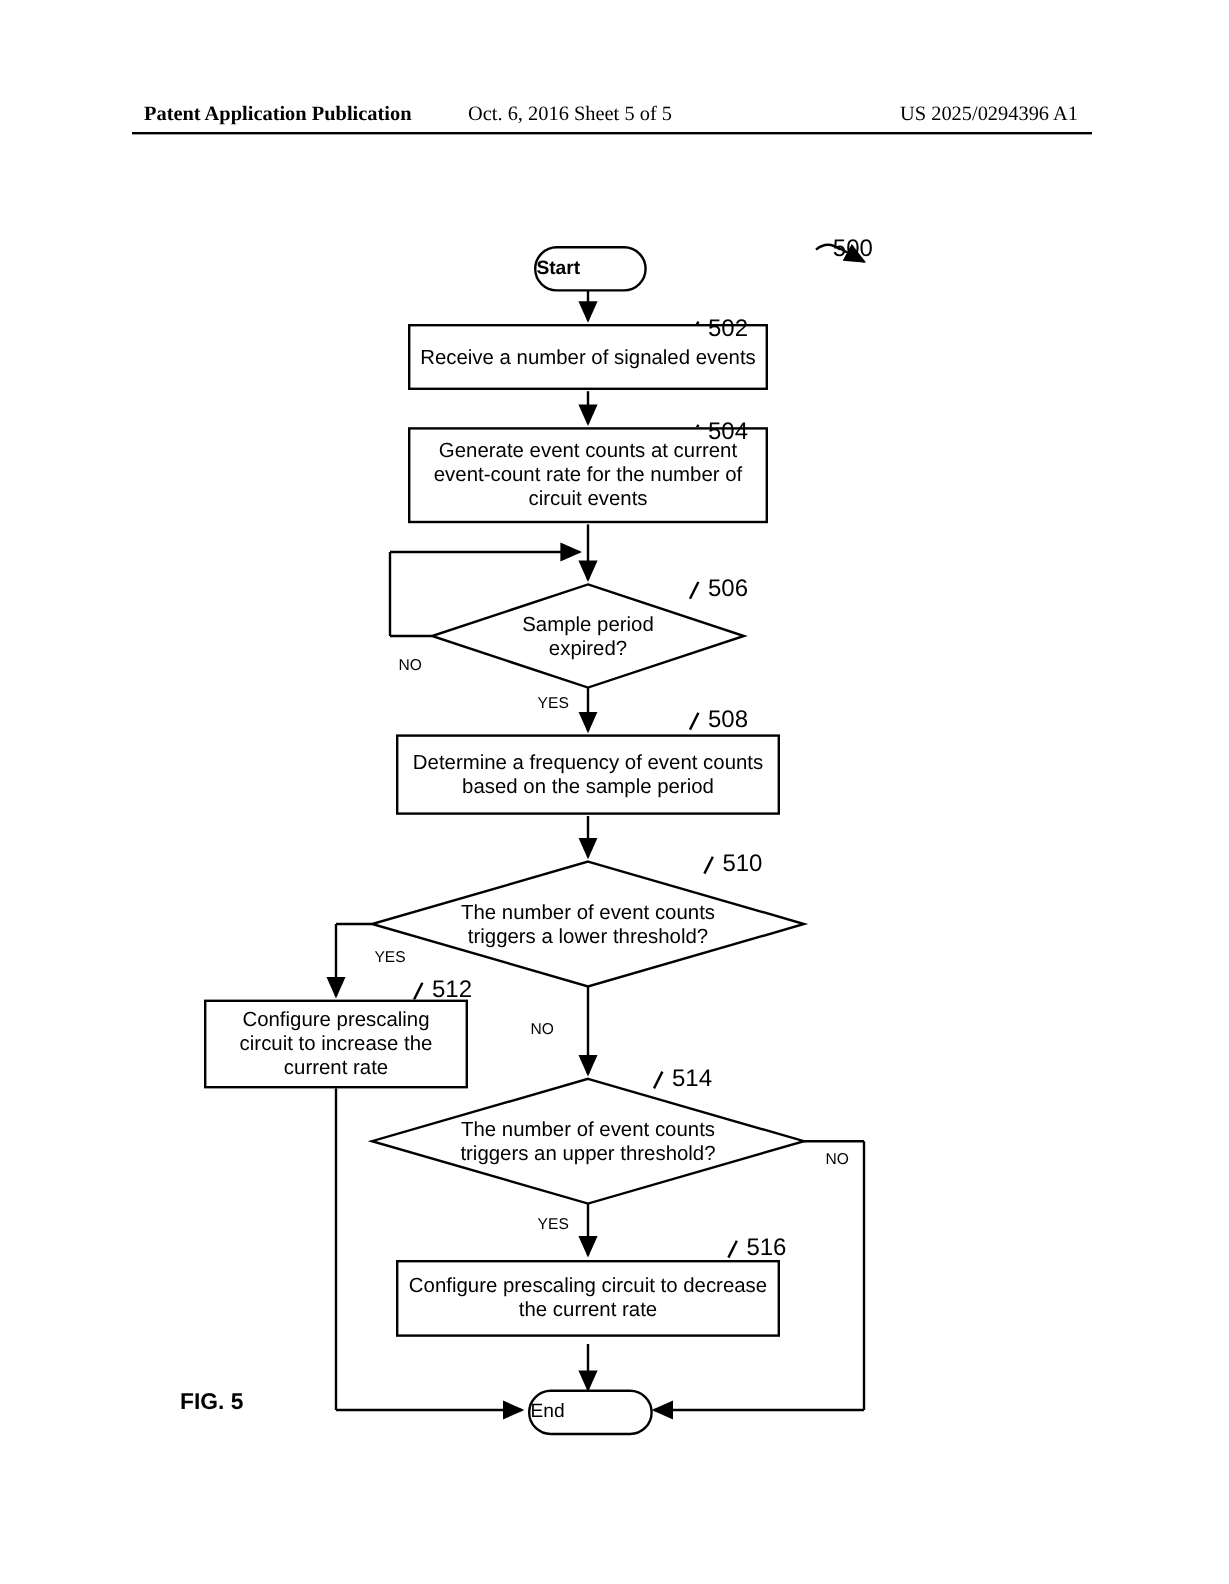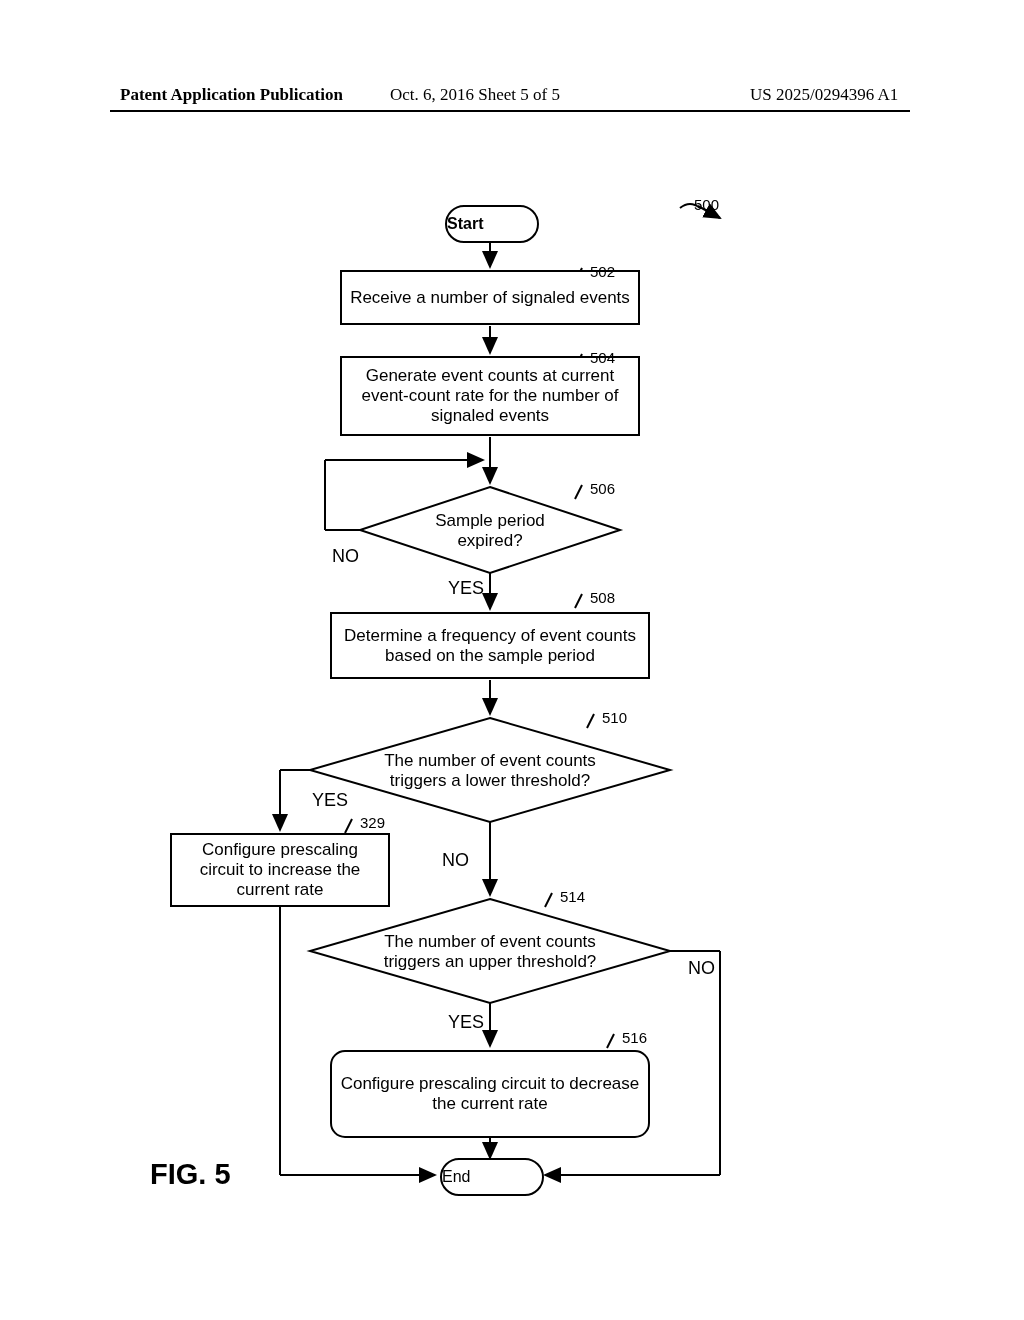--- a/index.html
+++ b/index.html
@@ -72,30 +72,30 @@
     .diamond-text {
       position: absolute;
       text-align: center;
       font-size: 17px;
       display: flex;
       align-items: center;
       justify-content: center;
     }
     .label {
       position: absolute;
-      font-size: 18px;
+      font-size: 13px;
     }
     .fig-label {
       position: absolute;
-      font-size: 29px;
+      font-size: 19px;
       font-weight: bold;
     }
     .ref-label {
       position: absolute;
-      font-size: 15px;
+      font-size: 20px;
     }
     svg {
       position: absolute;
       top: 0;
       left: 0;
     }
   </style>
 </head>
 <body>
 
@@ -171,48 +171,48 @@
     <span style="font-weight:bold">Start</span>
   </div>
   <div class="terminal" style="left:440px; top:1158px; width:100px; height:34px;">
     <span>End</span>
   </div>
 
   <div class="box" style="left:340px; top:270px; width:300px; height:55px;">
     <span>Receive a number of signaled events</span>
   </div>
   <div class="box" style="left:340px; top:356px; width:300px; height:80px;">
-    <span>Generate event counts at current event-count rate for the number of signaled events</span>
+    <span>Generate event counts at current event-count rate for the number of circuit events</span>
   </div>
   <div class="box" style="left:330px; top:612px; width:320px; height:67px;">
     <span>Determine a frequency of event counts based on the sample period</span>
   </div>
   <div class="box" style="left:170px; top:833px; width:220px; height:74px;">
     <span>Configure prescaling circuit to increase the current rate</span>
   </div>
-  <div class="box" style="left:330px; top:1050px; width:320px; height:88px;border-radius:15px;">
+  <div class="box" style="left:330px; top:1050px; width:320px; height:64px;">
     <span>Configure prescaling circuit to decrease the current rate</span>
   </div>
 
   <div class="diamond-text" style="left:405px; top:506px; width:170px; height:50px;">Sample period expired?</div>
   <div class="diamond-text" style="left:375px; top:748px; width:230px; height:46px;">The number of event counts triggers a lower threshold?</div>
   <div class="diamond-text" style="left:375px; top:929px; width:230px; height:46px;">The number of event counts triggers an upper threshold?</div>
 
   <div class="label" style="left:332px; top:546px;">NO</div>
   <div class="label" style="left:448px; top:578px;">YES</div>
   <div class="label" style="left:312px; top:790px;">YES</div>
   <div class="label" style="left:442px; top:850px;">NO</div>
   <div class="label" style="left:688px; top:958px;">NO</div>
   <div class="label" style="left:448px; top:1012px;">YES</div>
 
   <div class="ref-label" style="left:694px; top:196px;">500</div>
   <div class="ref-label" style="left:590px; top:263px;">502</div>
   <div class="ref-label" style="left:590px; top:349px;">504</div>
   <div class="ref-label" style="left:590px; top:480px;">506</div>
   <div class="ref-label" style="left:590px; top:589px;">508</div>
   <div class="ref-label" style="left:602px; top:709px;">510</div>
-  <div class="ref-label" style="left:360px; top:814px;">329</div>
+  <div class="ref-label" style="left:360px; top:814px;">512</div>
   <div class="ref-label" style="left:560px; top:888px;">514</div>
   <div class="ref-label" style="left:622px; top:1029px;">516</div>
 
   <div class="fig-label" style="left:150px; top:1158px;">FIG. 5</div>
 
 </div>
 
 </body></html>

